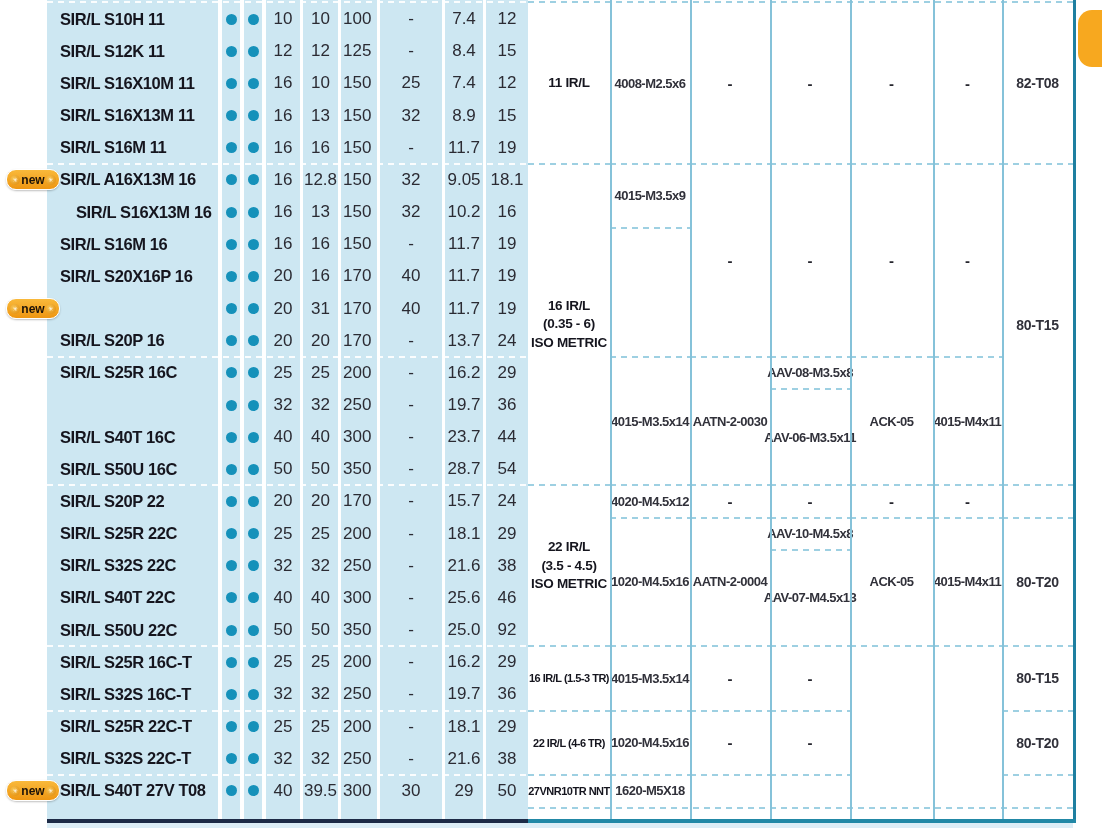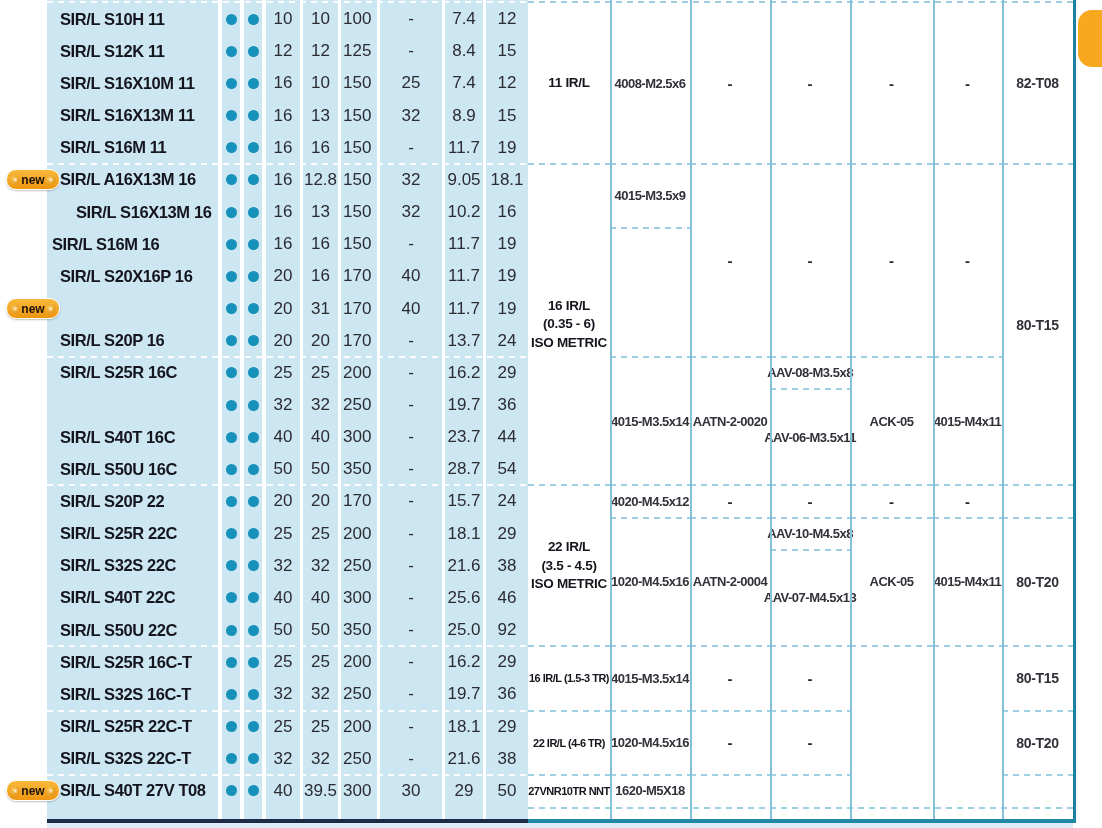--- a/index.html
+++ b/index.html
@@ -109,21 +109,21 @@
     <div class="val" style="left: 486px; top: 163.8px; width: 42px; height: 32.16px;">18.1</div>
     <div class="row-name" style="left: 47px; top: 195.96px; width: 158px; height: 32.16px; margin-left: 16px;">SIR/L S16X13M 16</div>
     <div class="dot" style="left: 225.5px; top: 206.54px;"></div>
     <div class="dot" style="left: 247.5px; top: 206.54px;"></div>
     <div class="val" style="left: 266px; top: 195.96px; width: 34px; height: 32.16px;">16</div>
     <div class="val" style="left: 303px; top: 195.96px; width: 35px; height: 32.16px;">13</div>
     <div class="val left" style="left: 341px; top: 195.96px; width: 36px; height: 32.16px;">150</div>
     <div class="val" style="left: 380px; top: 195.96px; width: 62px; height: 32.16px;">32</div>
     <div class="val" style="left: 445px; top: 195.96px; width: 38px; height: 32.16px;">10.2</div>
     <div class="val" style="left: 486px; top: 195.96px; width: 42px; height: 32.16px;">16</div>
-    <div class="row-name" style="left: 39px; top: 228.12px; width: 158px; height: 32.16px;">SIR/L S16M 16</div>
+    <div class="row-name" style="left: 47px; top: 228.12px; width: 158px; height: 32.16px;">SIR/L S16M 16</div>
     <div class="dot" style="left: 225.5px; top: 238.7px;"></div>
     <div class="dot" style="left: 247.5px; top: 238.7px;"></div>
     <div class="val" style="left: 266px; top: 228.12px; width: 34px; height: 32.16px;">16</div>
     <div class="val" style="left: 303px; top: 228.12px; width: 35px; height: 32.16px;">16</div>
     <div class="val left" style="left: 341px; top: 228.12px; width: 36px; height: 32.16px;">150</div>
     <div class="val" style="left: 380px; top: 228.12px; width: 62px; height: 32.16px;">-</div>
     <div class="val" style="left: 445px; top: 228.12px; width: 38px; height: 32.16px;">11.7</div>
     <div class="val" style="left: 486px; top: 228.12px; width: 42px; height: 32.16px;">19</div>
     <div class="row-name" style="left: 47px; top: 260.28px; width: 158px; height: 32.16px;">SIR/L S20X16P 16</div>
     <div class="dot" style="left: 225.5px; top: 270.86px;"></div>
@@ -353,21 +353,21 @@
     </div>
     <div class="hdash-cyan" style="left: 610px; width: 80px; top: 773.84px;"></div>
     <div class="cell dash" style="left: 690px; top: 3px; width: 80px; height: 160.8px;">
       <div>-</div>
     </div>
     <div class="cell dash" style="left: 690px; top: 163.8px; width: 80px; height: 192.96px;">
       <div>-</div>
     </div>
     <div class="hdash-cyan" style="left: 690px; width: 80px; top: 162.8px;"></div>
     <div class="cell part" style="left: 690px; top: 356.76px; width: 80px; height: 128.64px;">
-      <div>AATN-2-0020</div>
+      <div>AATN-2-0030</div>
     </div>
     <div class="hdash-cyan" style="left: 690px; width: 80px; top: 355.76px;"></div>
     <div class="cell dash" style="left: 690px; top: 485.4px; width: 80px; height: 32.16px;">
       <div>-</div>
     </div>
     <div class="hdash-cyan" style="left: 690px; width: 80px; top: 484.4px;"></div>
     <div class="cell part" style="left: 690px; top: 517.56px; width: 80px; height: 128.64px;">
       <div>AATN-2-0004</div>
     </div>
     <div class="hdash-cyan" style="left: 690px; width: 80px; top: 516.56px;"></div>

